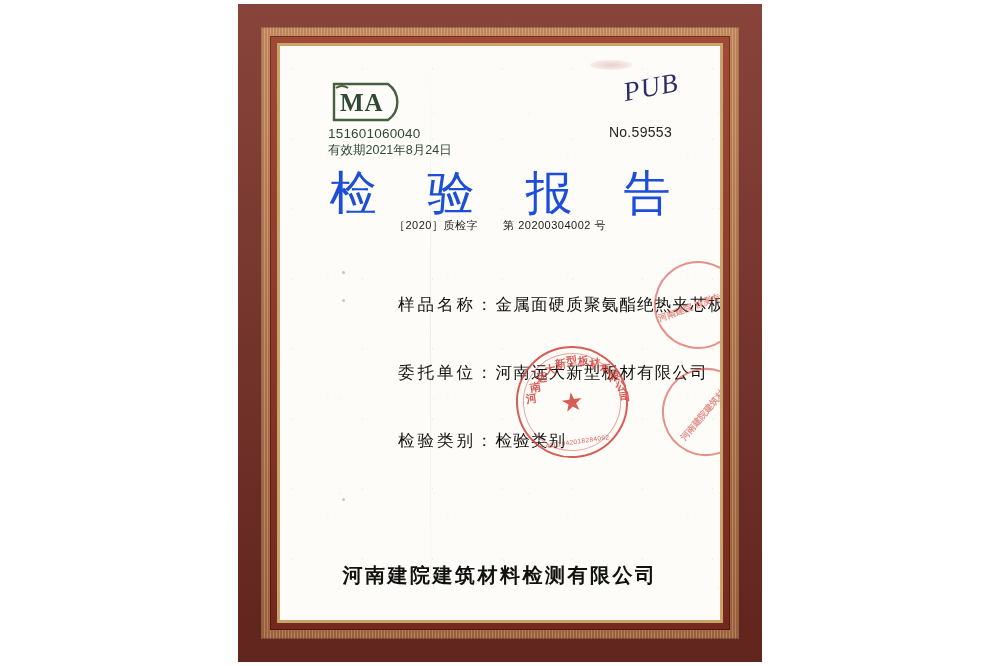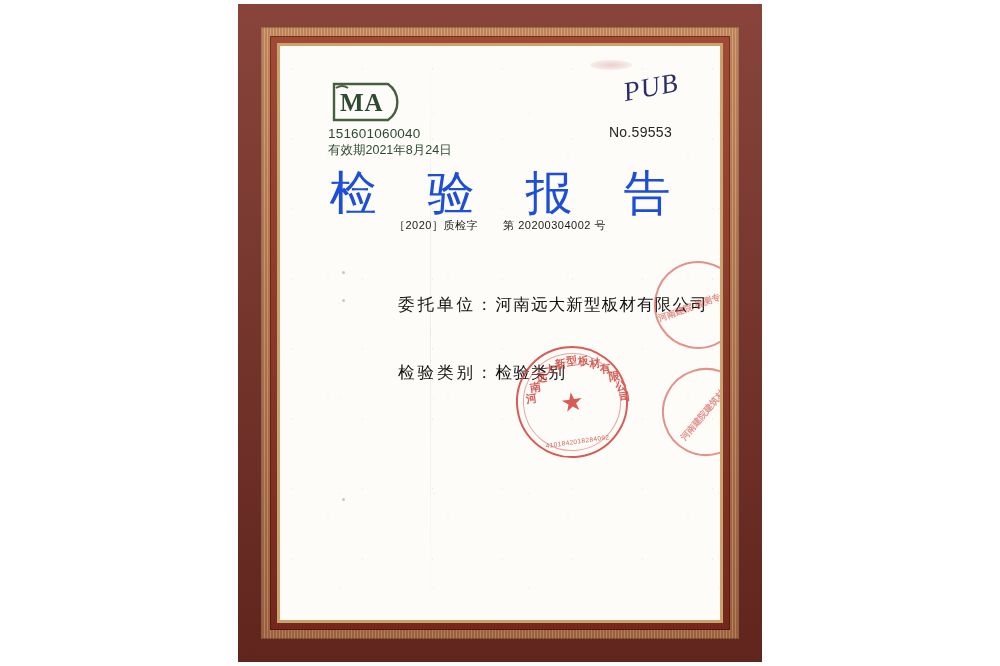--- a/index.html
+++ b/index.html
@@ -339,29 +339,34 @@
             <div class="main-title">检 验 报 告</div>
 
             <div class="doc-code">
               <span>［2020］质检字</span>
               <span class="gap"></span>
               <span>第 20200304002 号</span>
             </div>
 
             <div class="fields">
               <div class="field-row">
+                <span class="field-label">样品名称：</span>
+                <span class="field-value">金属面硬质聚氨酯绝热夹芯板</span>
+              </div>
+              <div class="field-row">
                 <span class="field-label">委托单位：</span>
                 <span class="field-value">河南远大新型板材有限公司</span>
               </div>
               <div class="field-row">
                 <span class="field-label">检验类别：</span>
                 <span class="field-value">检验类别</span>
               </div>
             </div>
 
+            <div class="issuer">河南建院建筑材料检测有限公司</div>
 
             <div class="stamp stamp-main">
               <div class="ring"></div>
               <div class="stamp-arc-text">
                 <span style="transform: rotate(-70deg) translate(0,-48px) rotate(70deg);">河</span>
                 <span style="transform: rotate(-56deg) translate(0,-48px) rotate(56deg);">南</span>
                 <span style="transform: rotate(-42deg) translate(0,-48px) rotate(42deg);">远</span>
                 <span style="transform: rotate(-28deg) translate(0,-48px) rotate(28deg);">大</span>
                 <span style="transform: rotate(-14deg) translate(0,-48px) rotate(14deg);">新</span>
                 <span style="transform: rotate(0deg) translate(0,-48px) rotate(0deg);">型</span>

